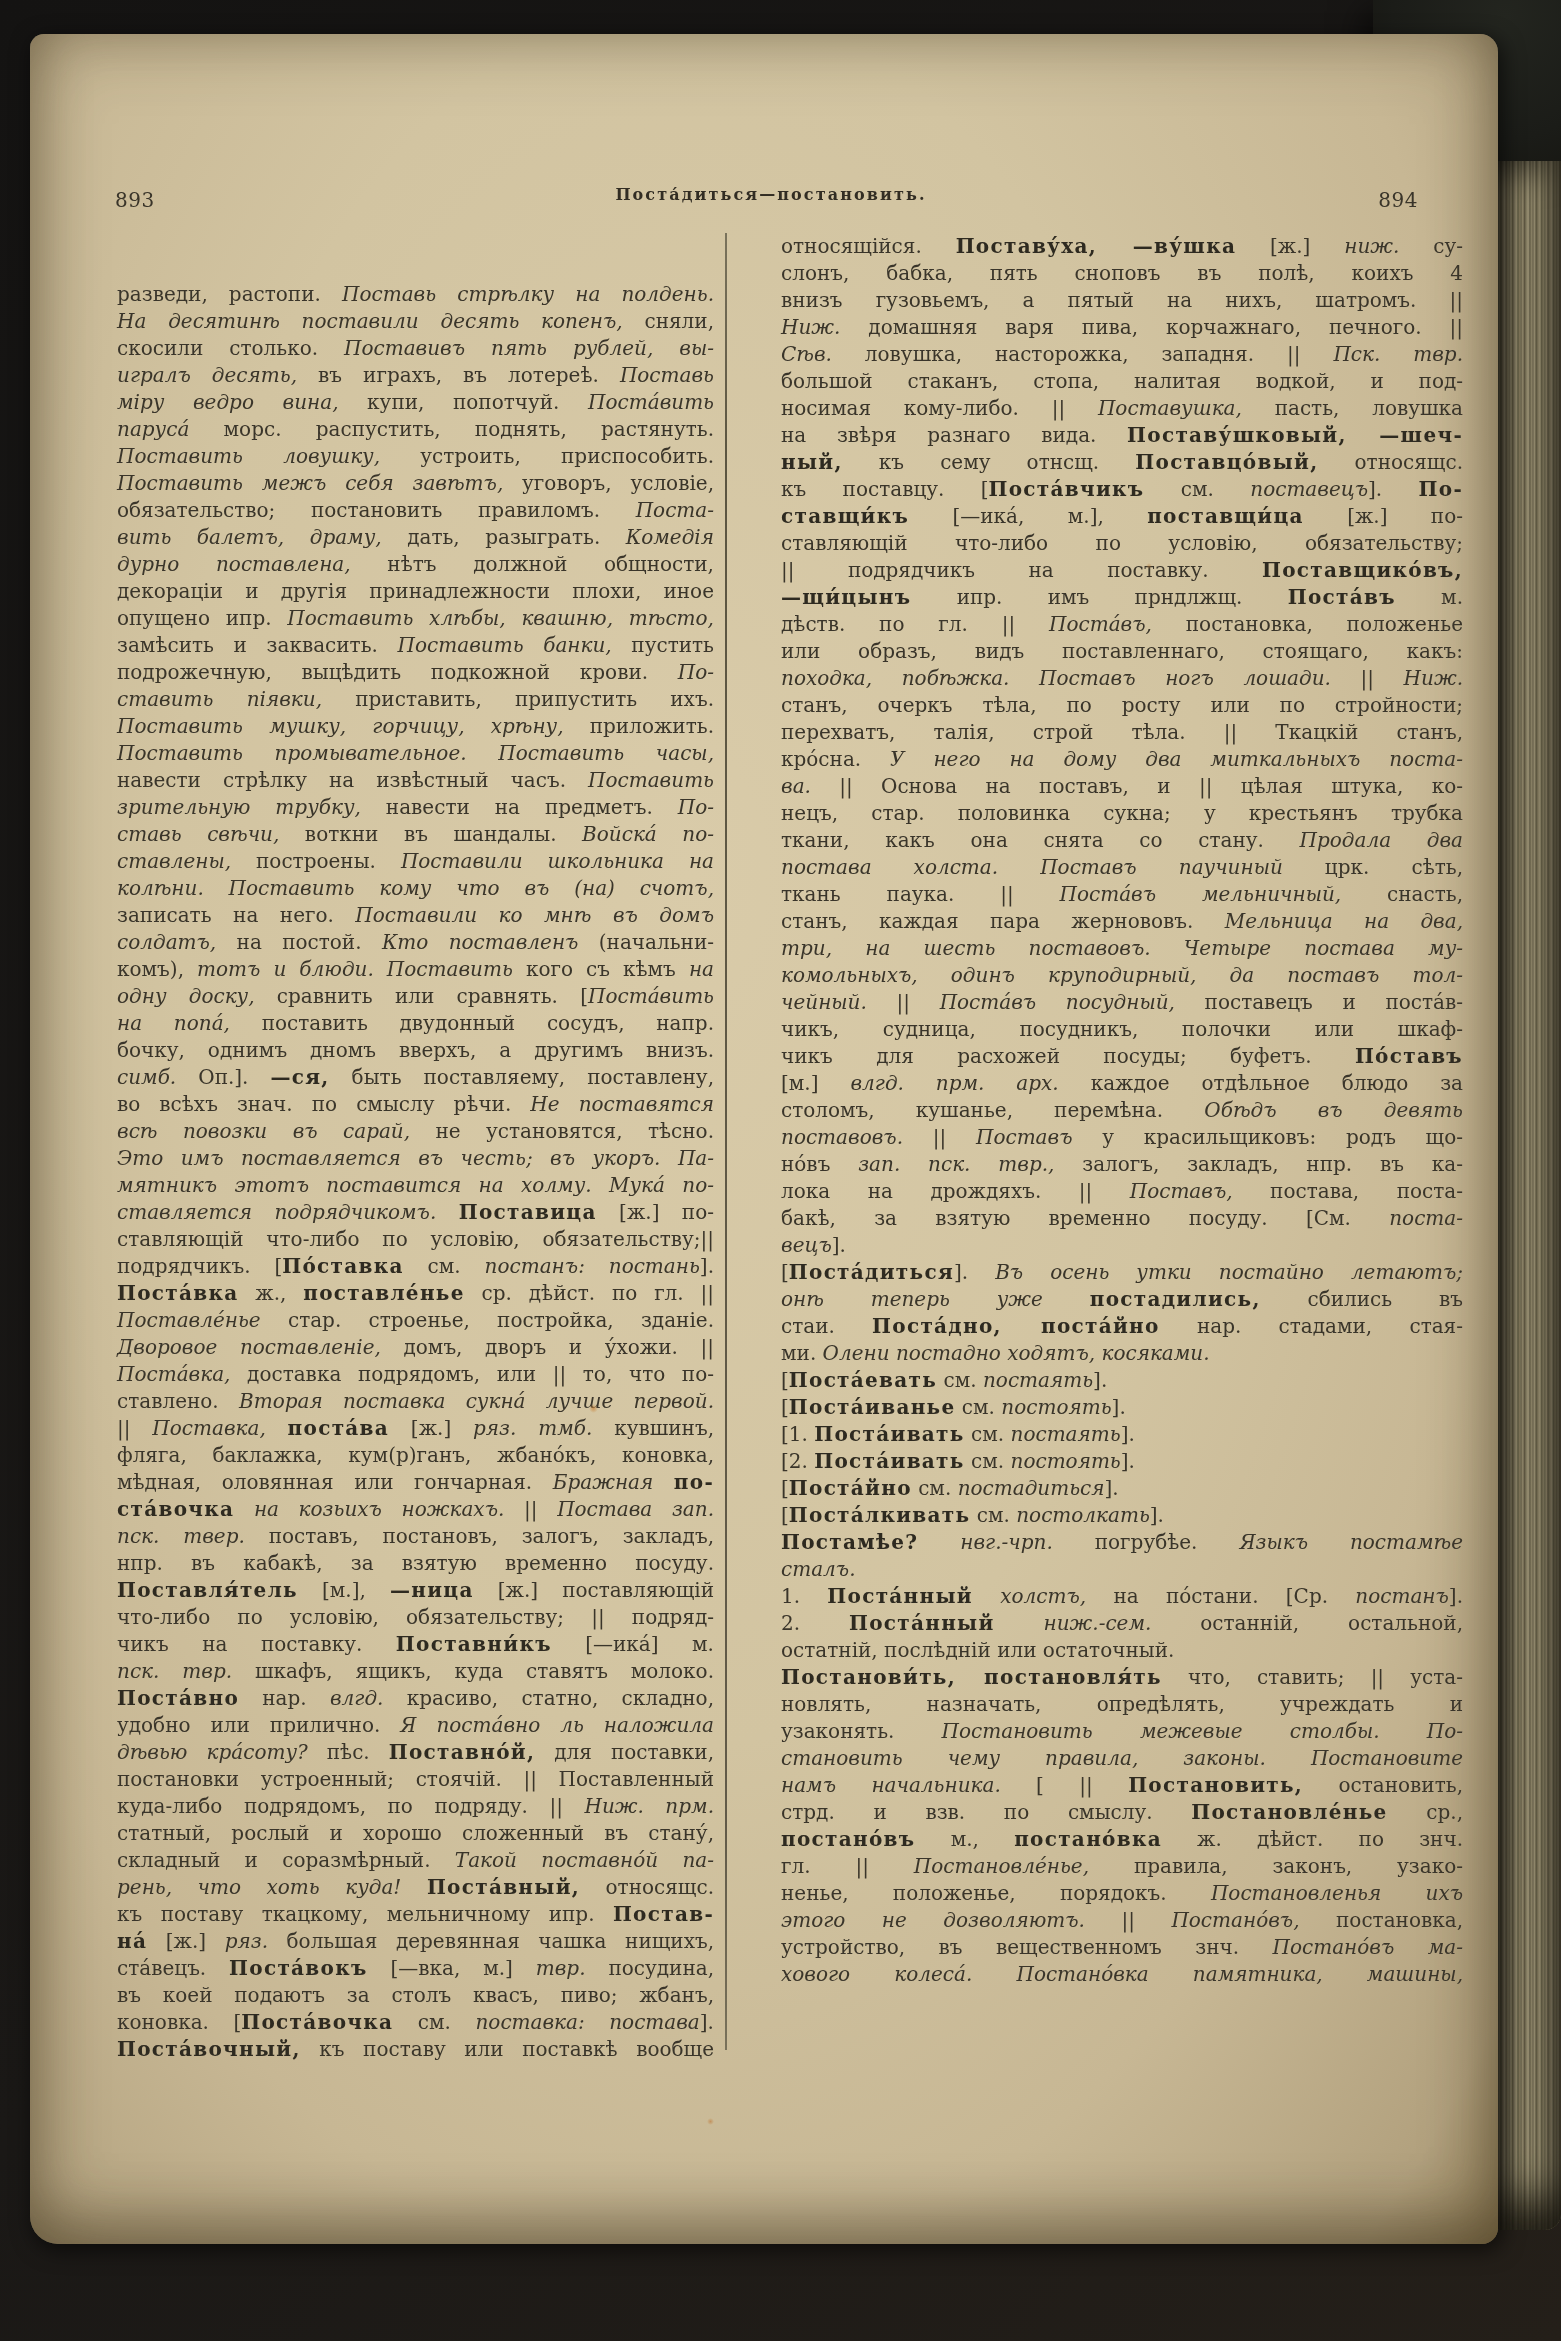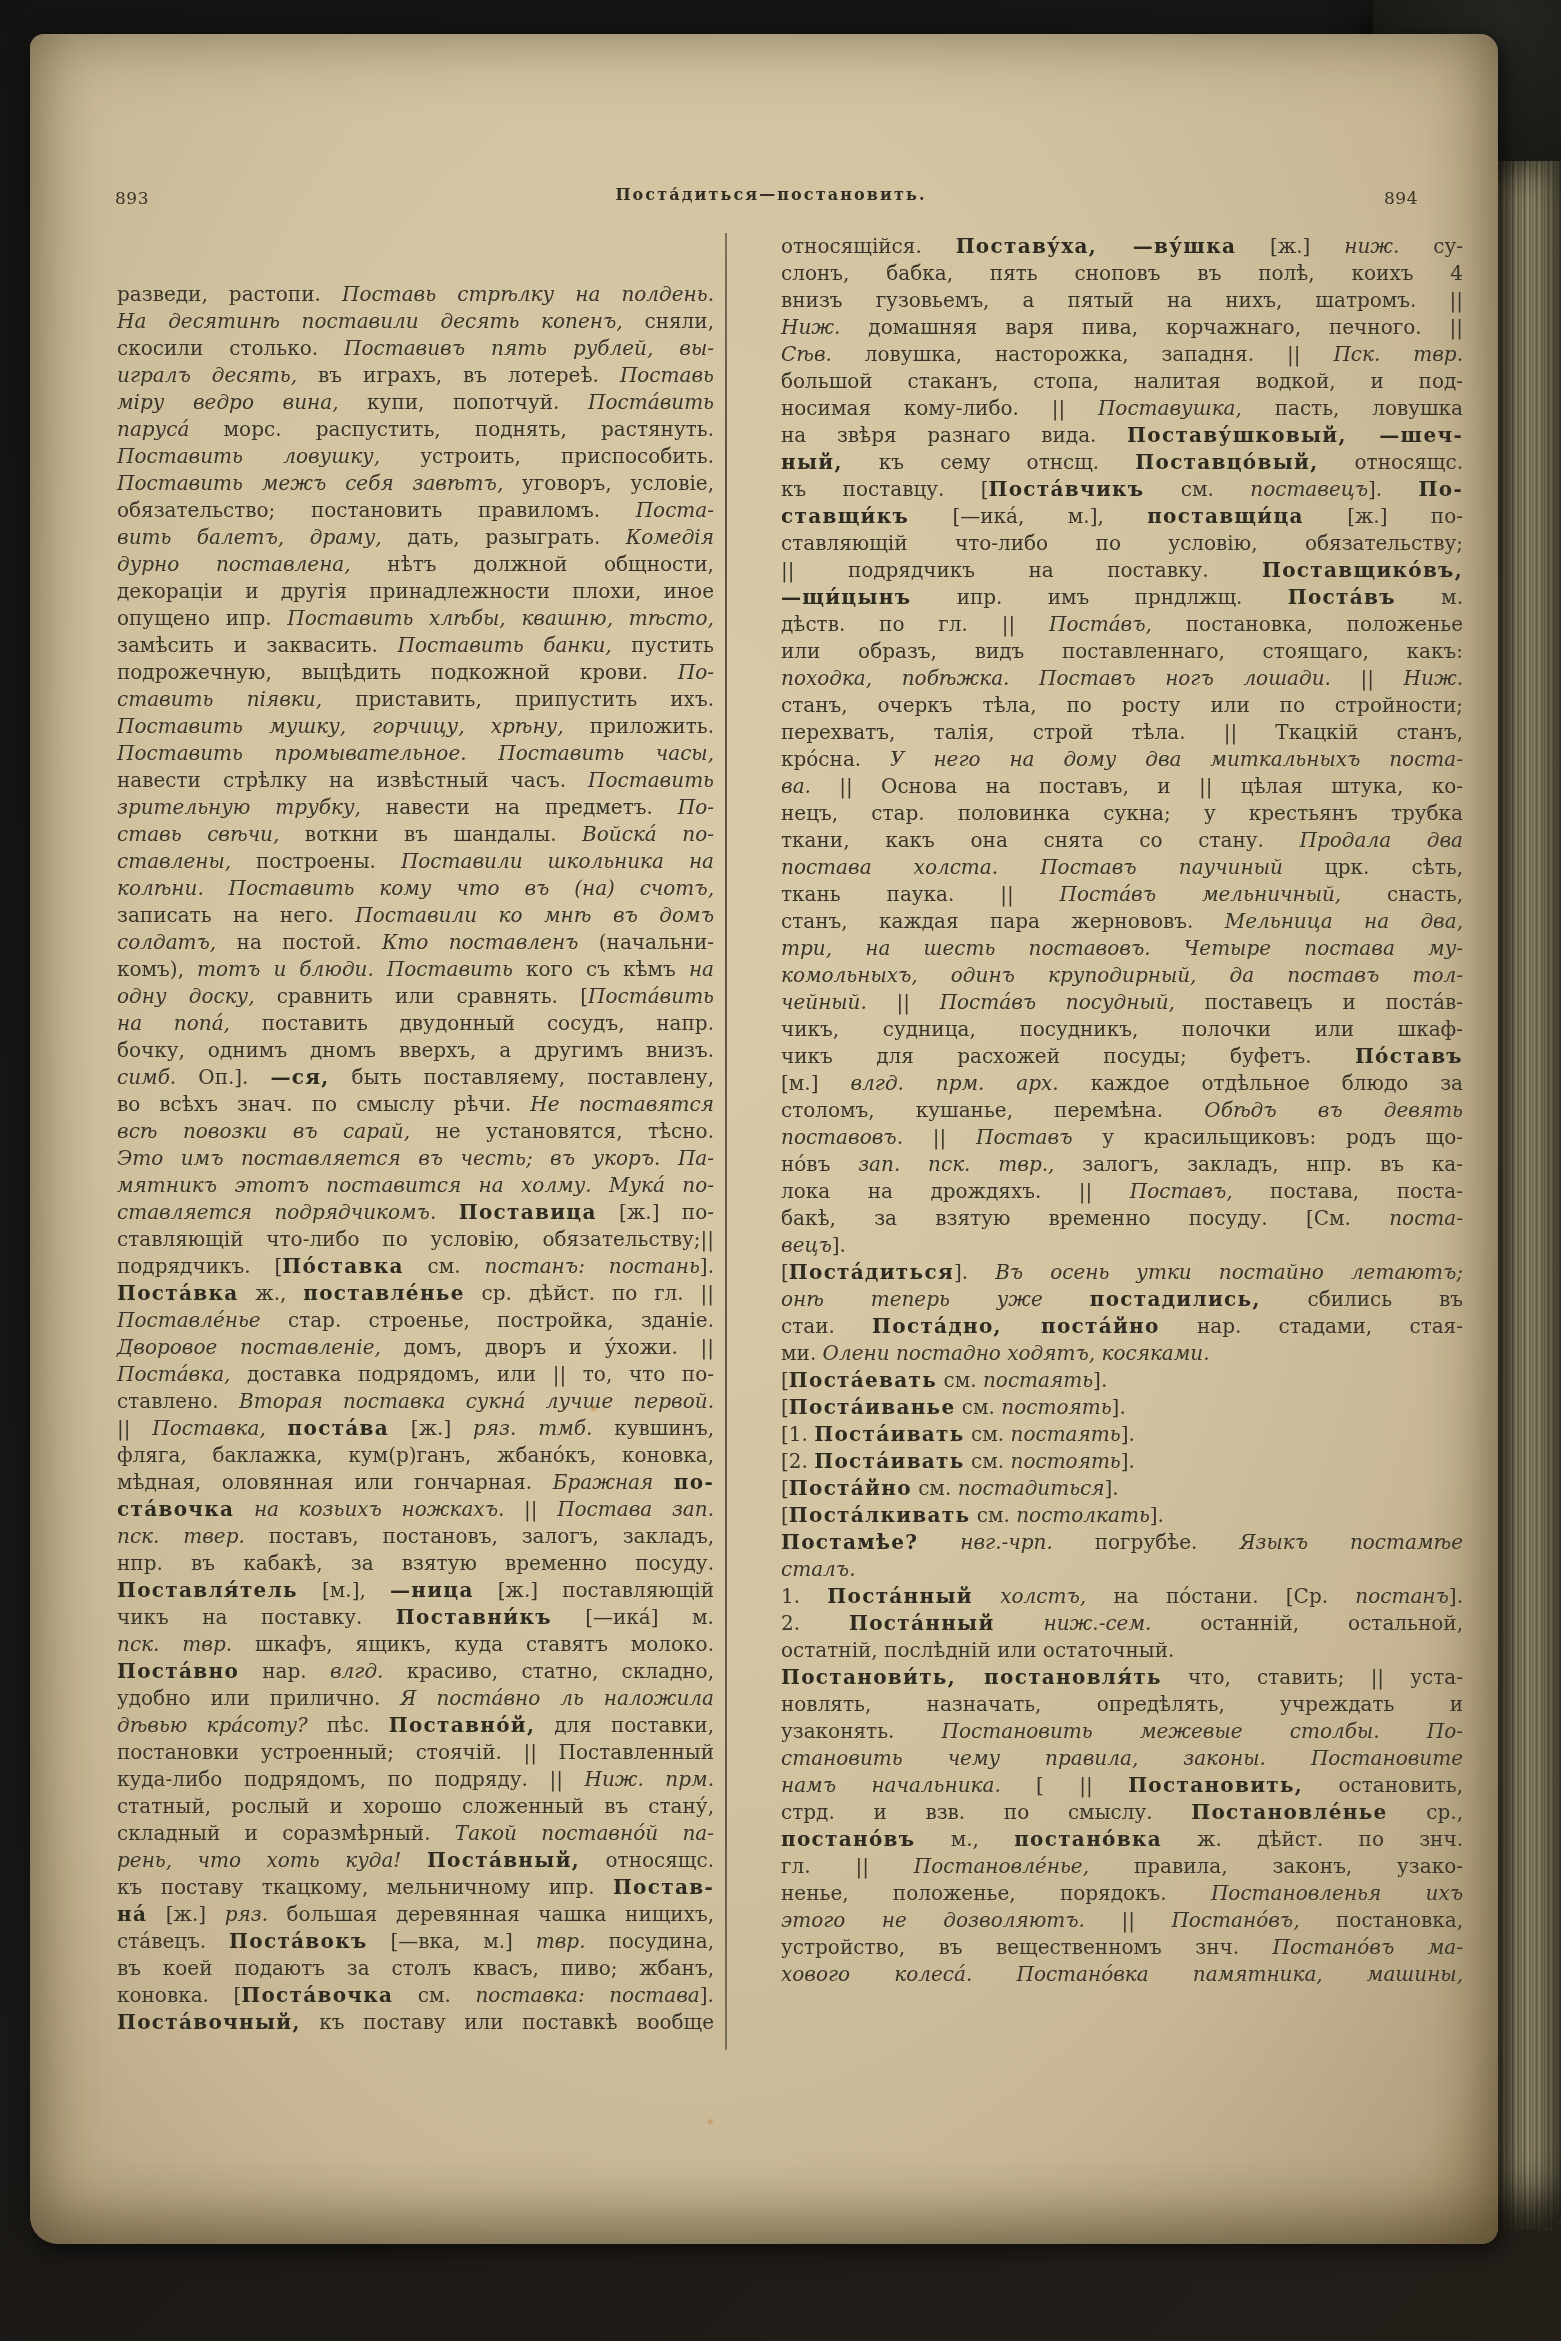--- a/index.html
+++ b/index.html
@@ -23,21 +23,21 @@
     border-radius:0 0 0 86px;
     box-shadow:-10.7px 10.7px 32px rgba(0,0,0,.55);
   }
   #page{
     position:absolute;left:30px;top:34px;width:1468px;height:2210px;
     background:radial-gradient(ellipse at 45% 38%,#d9cba9 0%,#d2c4a1 45%,#c7b794 72%,#b2a17e 92%,#97855f 100%);
     border-radius:14px 18px 16px 28px;
     box-shadow:inset 0 0 75px rgba(52,40,18,.40), inset 0 -27px 59px rgba(52,40,18,.35), 3.2px 5.4px 21.4px rgba(0,0,0,.6);
   }
   .pagenum{
-    position:absolute;top:154px;font-size:17px;color:#3a352a;letter-spacing:0.5px;
+    position:absolute;top:154px;font-size:20px;color:#3a352a;letter-spacing:0.5px;
   }
   #hdr-left{left:85px;}
   #hdr-right{right:80px;}
   #hdr-title{
     position:absolute;left:86px;width:1310px;top:151px;text-align:center;
     font-size:16px;font-weight:700;letter-spacing:2.1px;color:#322d23;
   }
   .col{
     position:absolute;top:199px;color:#3a352a;
   }
@@ -116,20 +116,21 @@
         <div class="ln"><i>Дворовое поставленіе,</i> домъ, дворъ и у́хожи. ||</div>
         <div class="ln"><i>Поста́вка,</i> доставка подрядомъ, или || то, что по-</div>
         <div class="ln">ставлено. <i>Вторая поставка сукна́ лучше первой.</i></div>
         <div class="ln">|| <i>Поставка,</i> <b>поста́ва</b> [ж.] <i>ряз. тмб.</i> кувшинъ,</div>
         <div class="ln">фляга, баклажка, кум(р)ганъ, жбано́къ, коновка,</div>
         <div class="ln">мѣдная, оловянная или гончарная. <i>Бражная</i> <b>по-</b></div>
         <div class="ln"><b>ста́вочка</b> <i>на козьихъ ножкахъ.</i> || <i>Постава зап.</i></div>
         <div class="ln"><i>пск. твер.</i> поставъ, постановъ, залогъ, закладъ,</div>
         <div class="ln">нпр. въ кабакѣ, за взятую временно посуду.</div>
         <div class="ln"><b>Поставля́тель</b> [м.], <b>—ница</b> [ж.] поставляющій</div>
+        <div class="ln">что-либо по условію, обязательству; || подряд-</div>
         <div class="ln">чикъ на поставку. <b>Поставни́къ</b> [—ика́] м.</div>
         <div class="ln"><i>пск. твр.</i> шкафъ, ящикъ, куда ставятъ молоко.</div>
         <div class="ln"><b>Поста́вно</b> нар. <i>влгд.</i> красиво, статно, складно,</div>
         <div class="ln">удобно или прилично. <i>Я поста́вно ль наложила</i></div>
         <div class="ln"><i>дѣвью кра́соту?</i> пѣс. <b>Поставно́й,</b> для поставки,</div>
         <div class="ln">постановки устроенный; стоячій. || Поставленный</div>
         <div class="ln">куда-либо подрядомъ, по подряду. || <i>Ниж. прм.</i></div>
         <div class="ln">статный, рослый и хорошо сложенный въ стану́,</div>
         <div class="ln">складный и соразмѣрный. <i>Такой поставно́й па-</i></div>
         <div class="ln"><i>рень, что хоть куда!</i> <b>Поста́вный,</b> относящс.</div>

